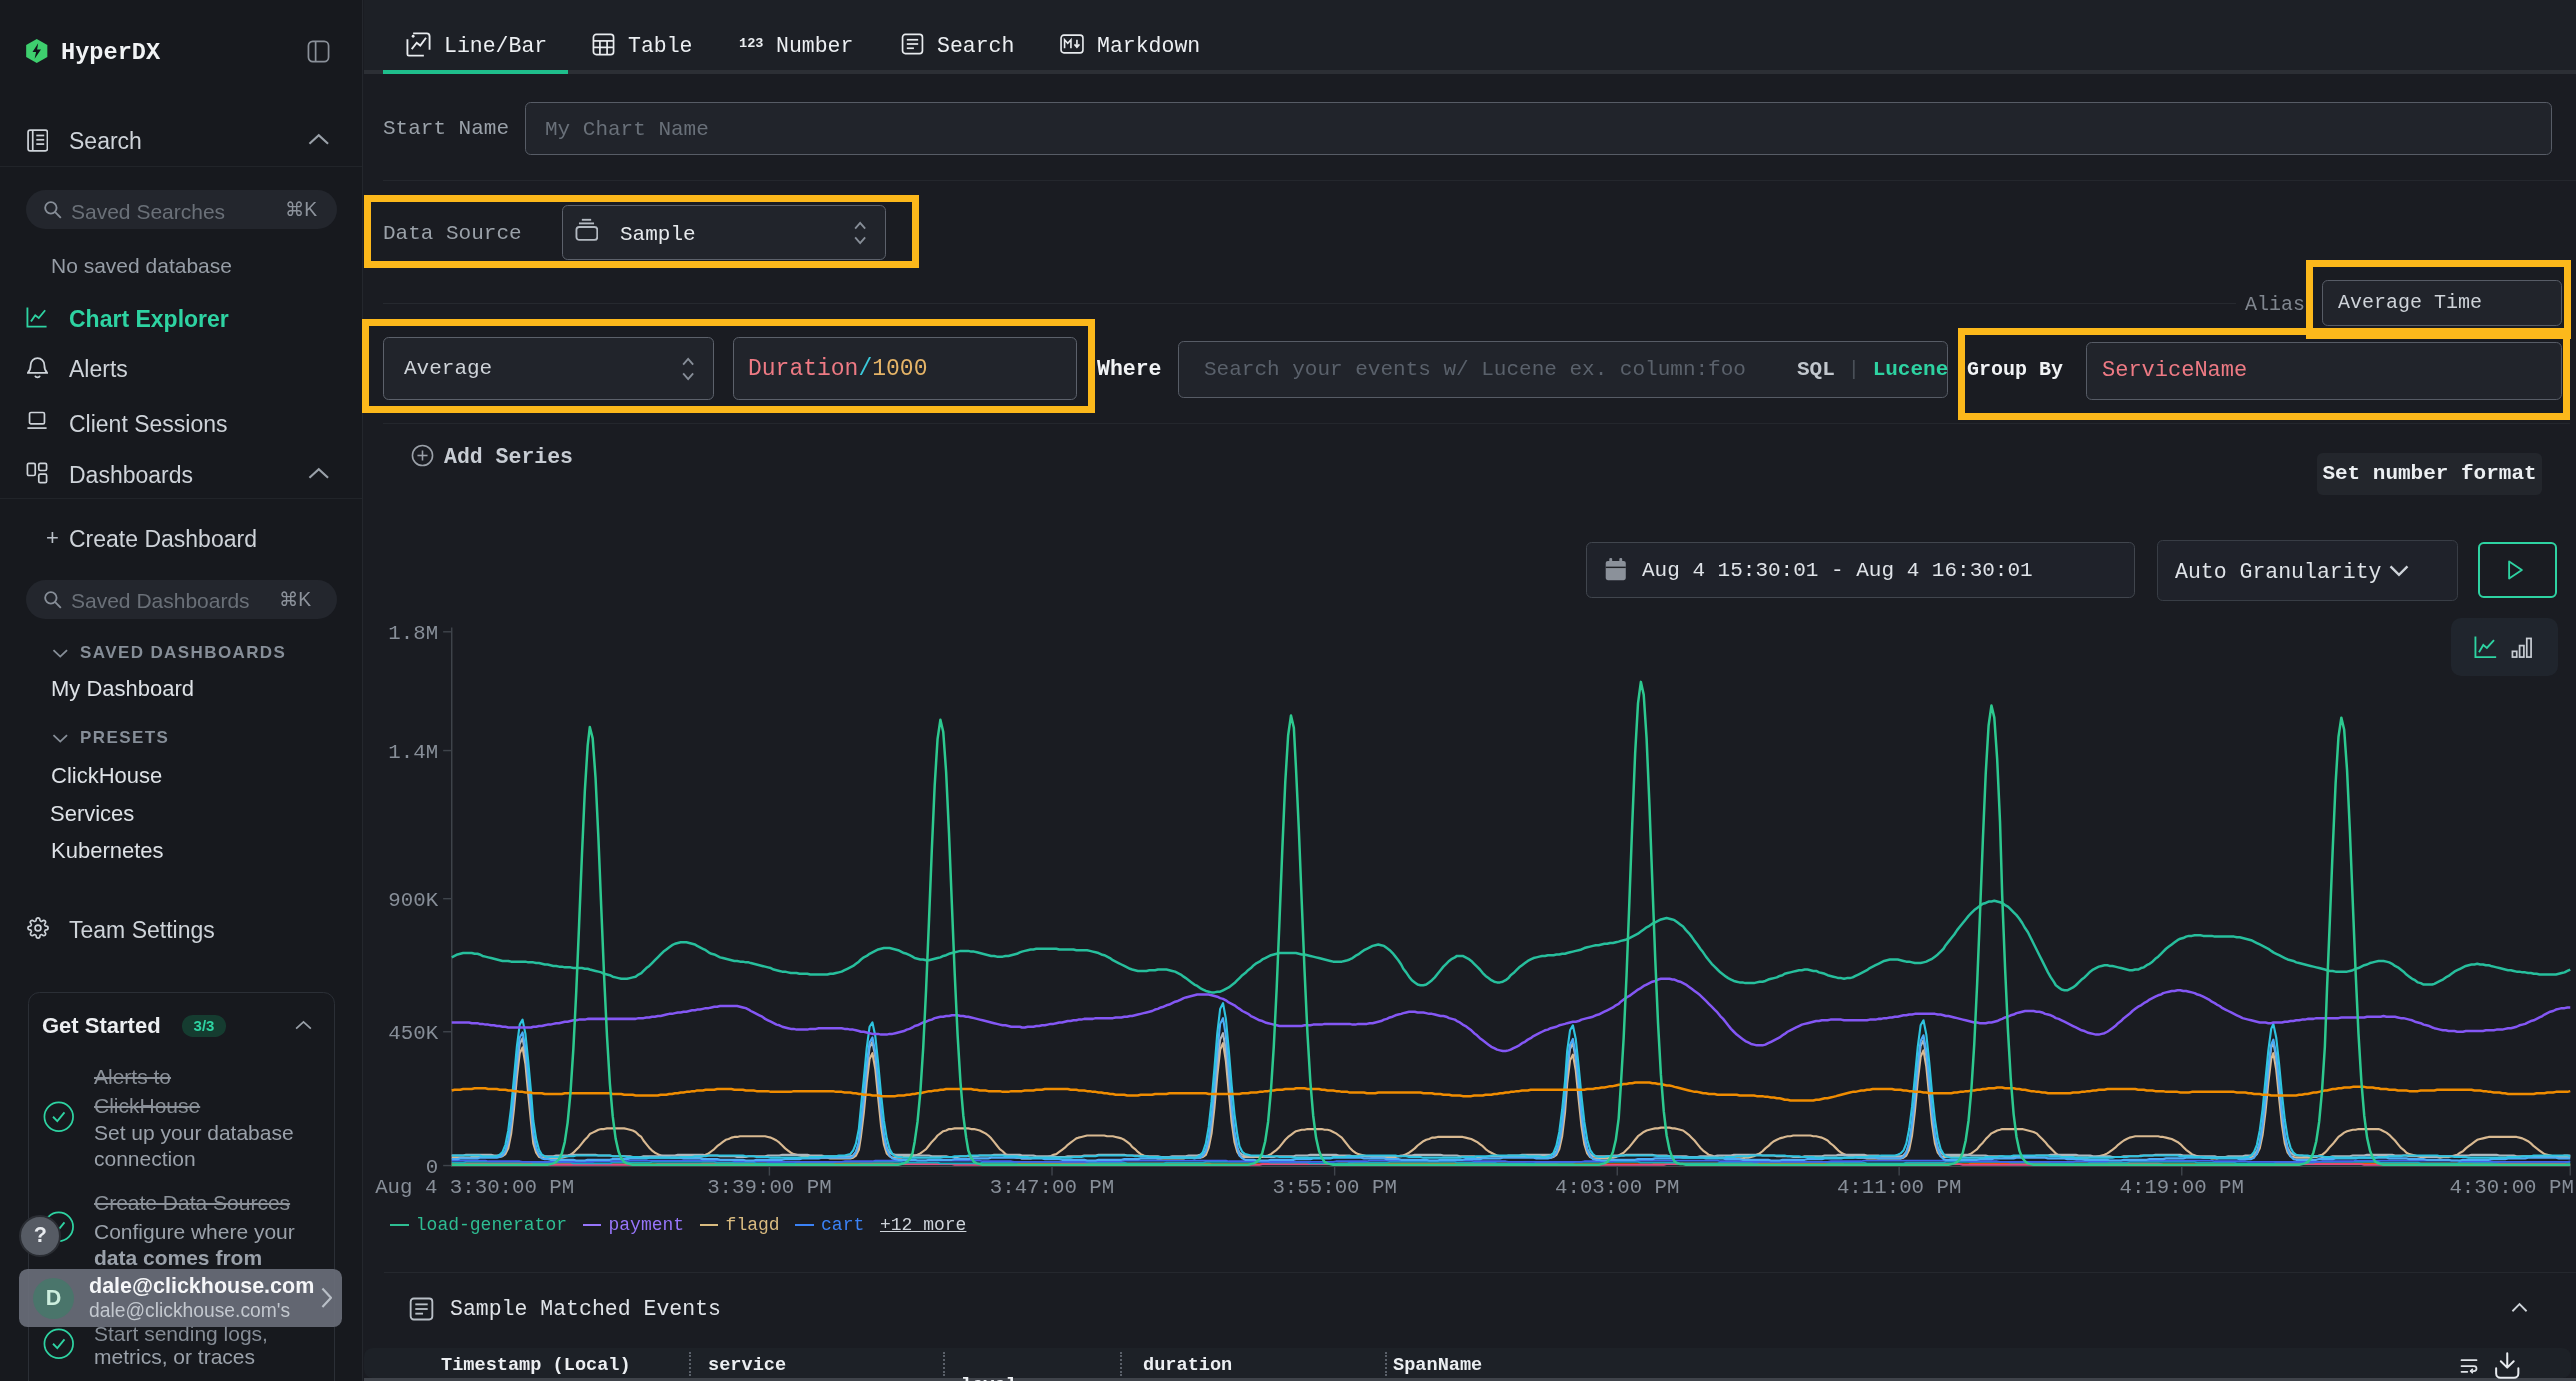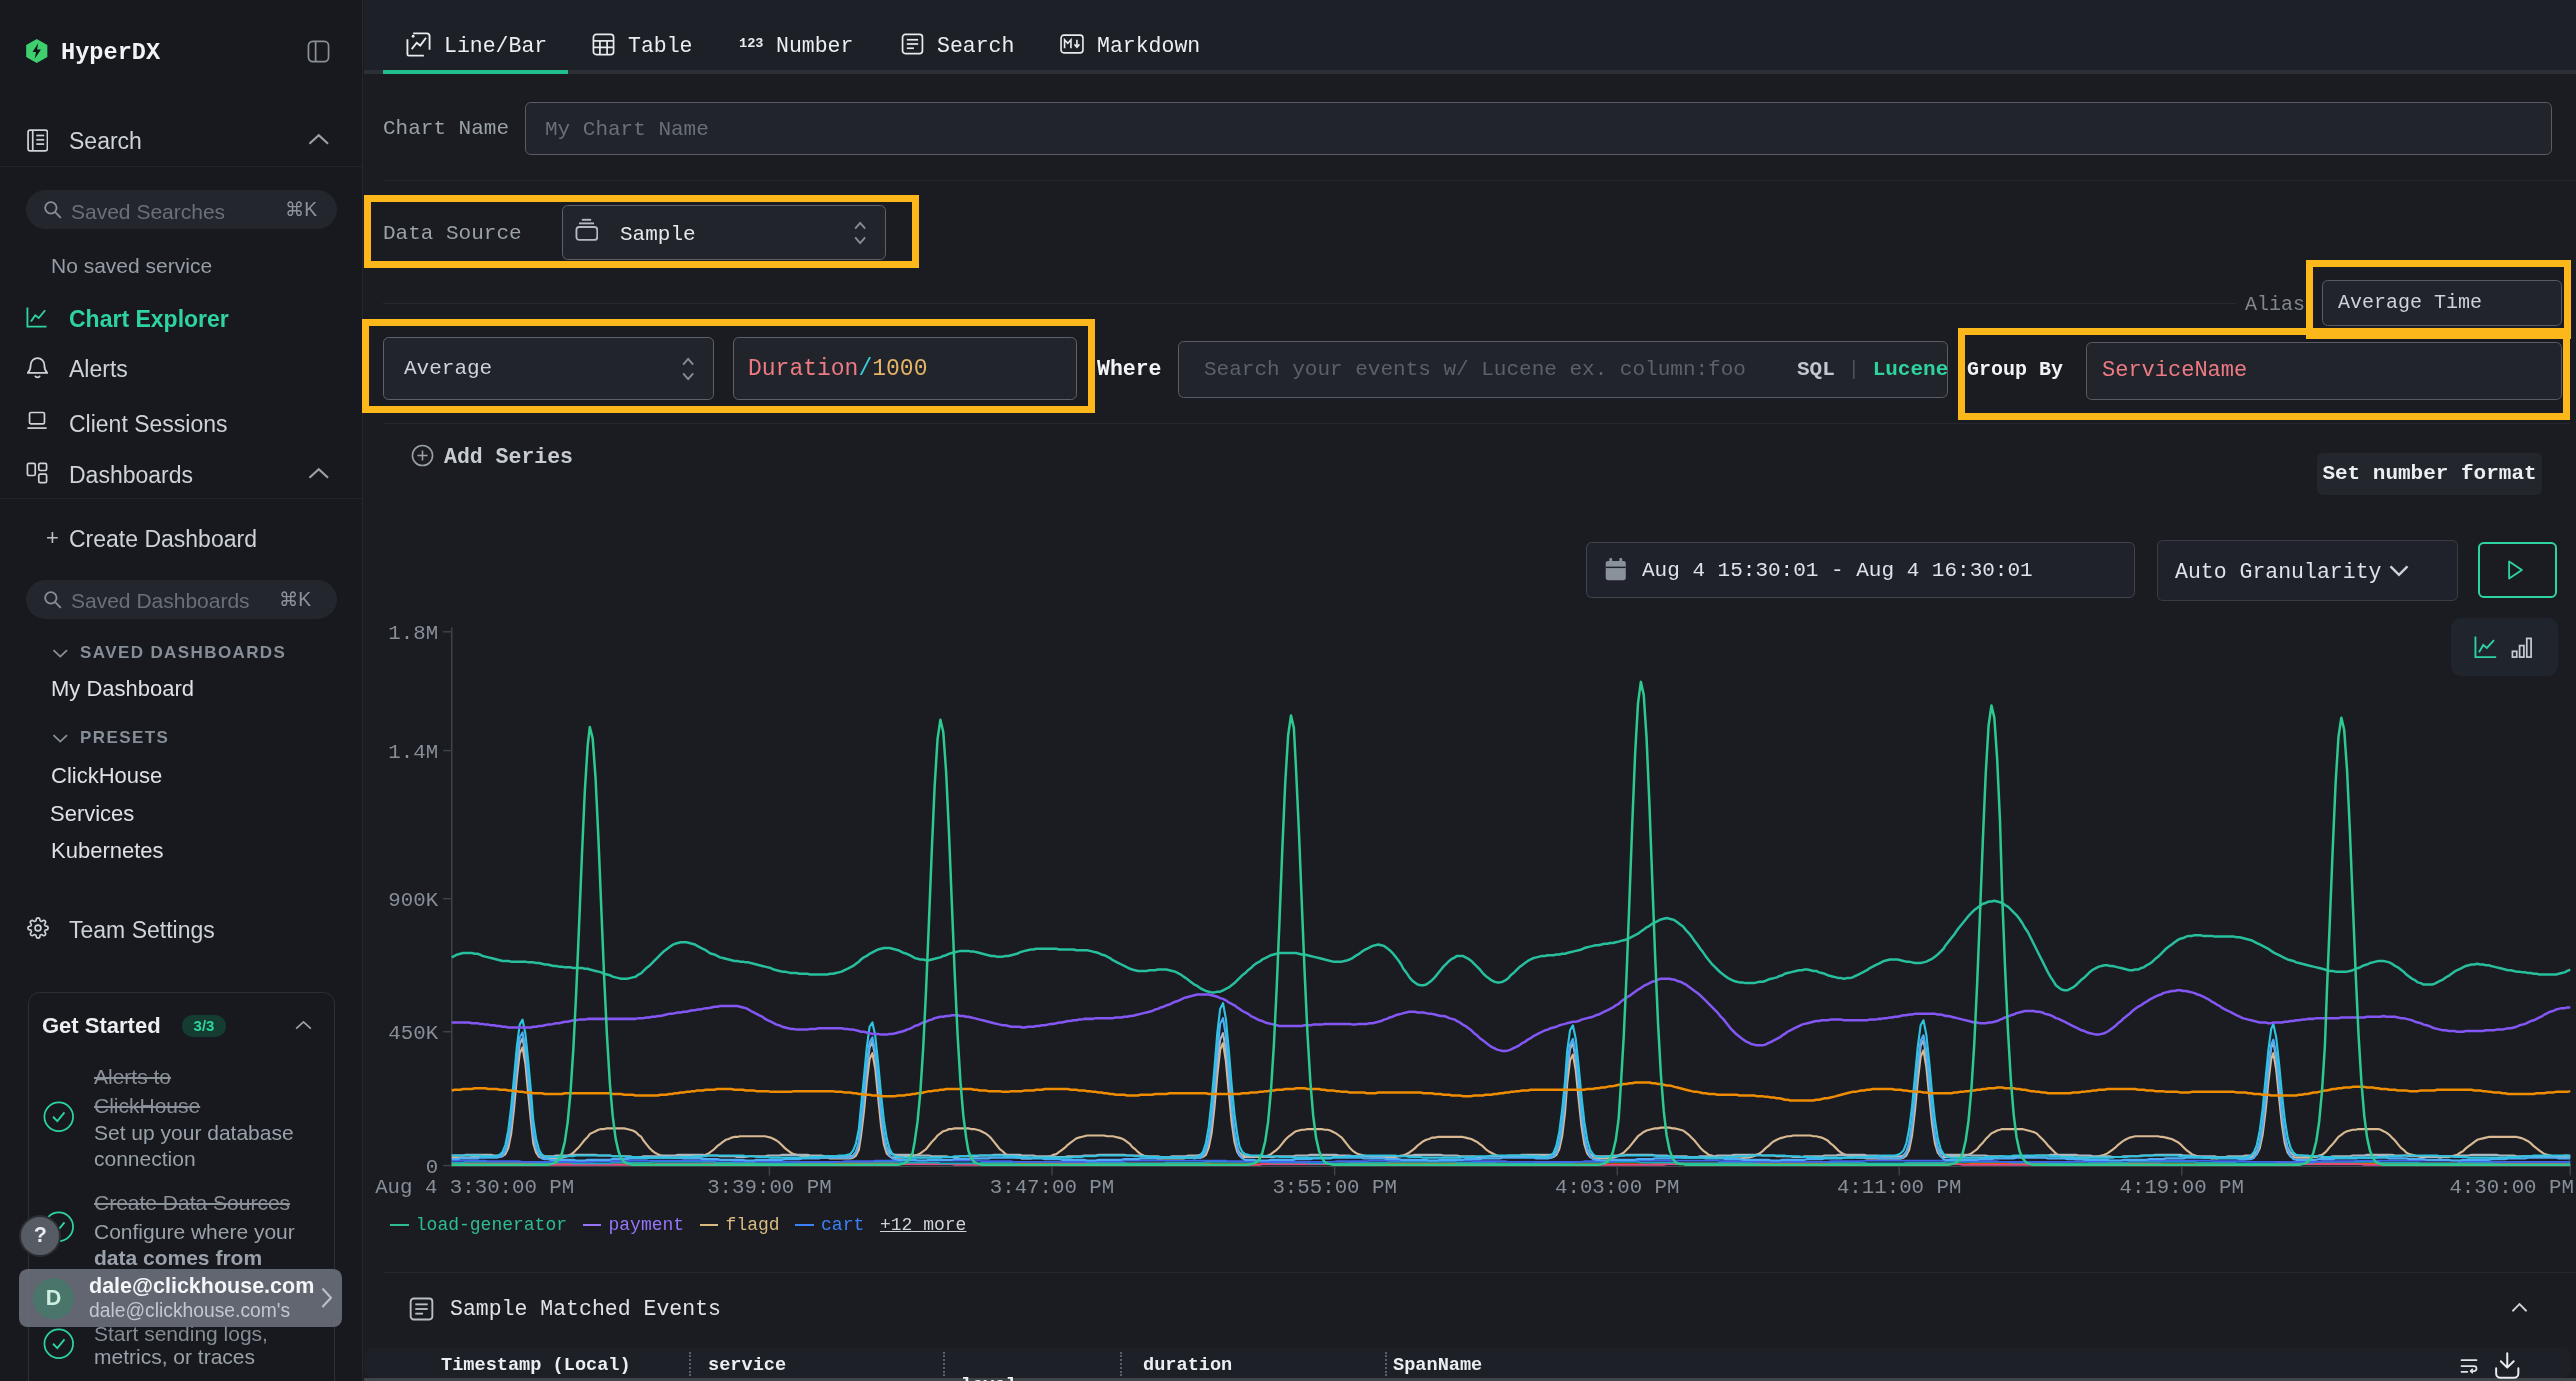--- a/index.html
+++ b/index.html
@@ -45,21 +45,21 @@
   </svg>
 
 <div class="abs" style="left:26px;top:190px;width:311px;height:39px;background:#23262d;border-radius:20px;"></div>
 <svg class="abs" style="left:43px;top:200px" width="19.3" height="19.3" viewBox="0 0 27 27" fill="none" stroke="#878e98" stroke-width="2.6">
     <circle cx="11" cy="11" r="8"></circle>
     <line x1="17" y1="17" x2="25" y2="25"></line>
   </svg>
 <div class="abs nav" style="left:71px;top:200px;color:#6a7078;font-size:21px;">Saved Searches</div>
 <div class="abs" style="left:285px;top:198px;color:#8d939c;font-size:19.3px;">⌘K</div>
 
-<div class="abs" style="left:51px;top:254px;color:#969da6;font-size:21px;">No saved service</div>
+<div class="abs" style="left:51px;top:254px;color:#969da6;font-size:21px;">No saved database</div>
 
 <svg class="abs" style="left:26px;top:306px" width="22" height="22" viewBox="0 0 31 31" fill="none" stroke="#2ed3a2" stroke-width="2.6">
   <polyline points="2,2 2,29 29,29"></polyline>
     <polyline points="7,22 13,13 18,17 27,6"></polyline>
 </svg>
 <div class="abs nav" style="left:69px;top:306px;color:#2ed3a2;font-weight:bold;">Chart Explorer</div>
 
 <svg class="abs" style="left:27px;top:356px" width="21" height="23" viewBox="0 0 29 32" fill="none" stroke="#ced3d9" stroke-width="2.4">
   <path d="M14.5 3 a9.5 9.5 0 0 1 9.5 9.5 c0 7 2.5 9.5 4 11 H1 c1.5-1.5 4-4 4-11 A9.5 9.5 0 0 1 14.5 3z"></path>
   <path d="M11 27.5 a3.8 3.8 0 0 0 7 0"></path>
@@ -187,21 +187,21 @@
 </svg>
 <div class="abs mono" style="left:937px;top:34px;font-size:21.5px;color:#eceff2;">Search</div>
 
 <svg class="abs" style="left:1060px;top:34px" width="24" height="20" viewBox="0 0 34 28" fill="none" stroke="#e9ecef" stroke-width="2.3">
   <rect x="1.5" y="1.5" width="31" height="25" rx="4"></rect>
   <path d="M6.5 20 V8 l4.5 5 4.5-5 V20" fill="none"></path>
   <path d="M24 8 V18 M20.5 14.5 L24 18.5 27.5 14.5" fill="none"></path>
 </svg>
 <div class="abs mono" style="left:1097px;top:34px;font-size:21.5px;color:#eceff2;">Markdown</div>
 
-<div class="abs lbl" style="left:383px;top:117px;">Chart Name</div>
+<div class="abs lbl" style="left:383px;top:117px;">Start Name</div>
 <div class="inp" style="left:525px;top:102px;width:2027px;height:53px;"></div>
 <div class="abs mono" style="left:545px;top:118px;font-size:21px;color:#697079;">My Chart Name</div>
 <div class="abs" style="left:383px;top:180px;width:2193px;height:1.4px;background:#24272d;"></div>
 
 <div class="abs lbl" style="left:383px;top:222px;">Data Source</div>
 <div class="inp" style="left:562px;top:205px;width:324px;height:55px;border-color:#5c616b;"></div>
 <svg class="abs" style="left:575px;top:218px" width="23" height="23" viewBox="0 0 32 32" fill="none" stroke="#b4bac2" stroke-width="2.6">
   <rect x="2" y="12.5" width="29" height="18" rx="4"></rect>
     <path d="M5.5 7.5 h21"></path>
     <path d="M9.5 2.5 h13"></path>

